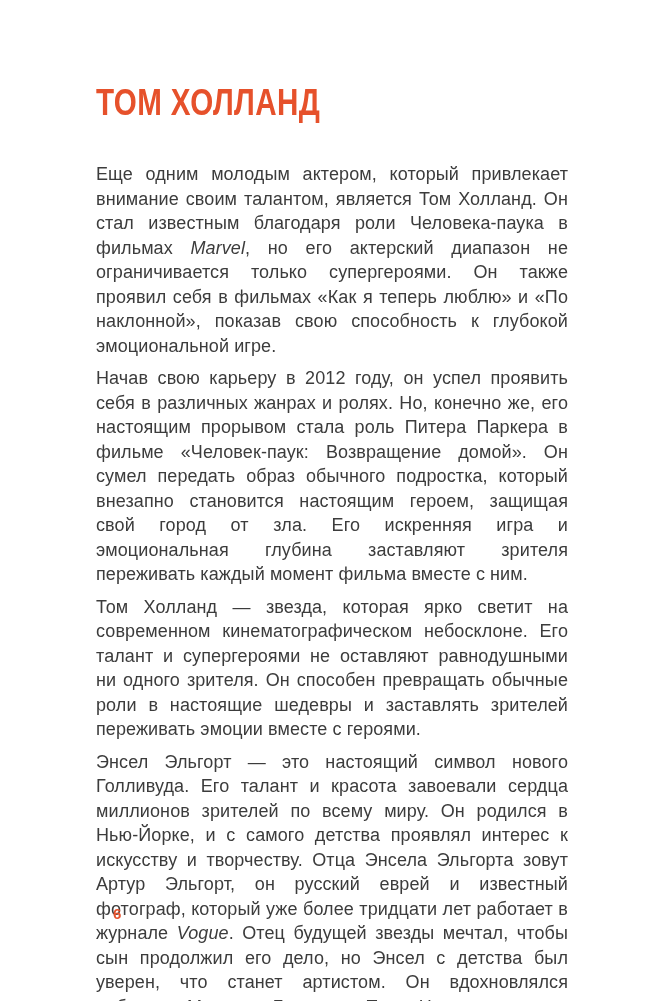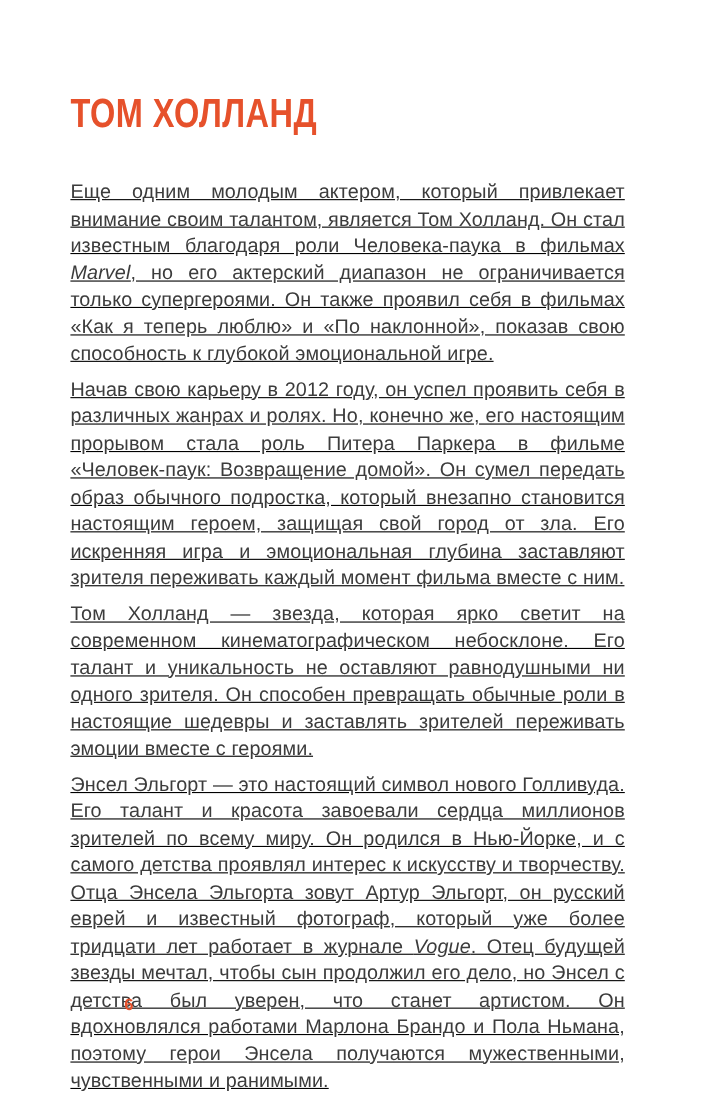--- a/index.html
+++ b/index.html
@@ -10,23 +10,22 @@
   body{
     width:645px;height:1001px;
     background:#ffffff;
     font-family:"Liberation Sans",sans-serif;
     overflow:hidden;
   }
   .page{
     position:relative;
     width:645px;height:1001px;
     box-sizing:border-box;
-    padding:84px 77px 0 64px;
+    padding:84px 77px 0 96px;
     background:#ffffff;
-    text-decoration:underline;
   }
   .heading{
     margin:0 0 40px 0;
     color:var(--accent);
     font-size:37px;
     line-height:38px;
     font-weight:700;
     white-space:nowrap;
   }
   .h-inner{
@@ -64,21 +63,21 @@
 
 <div class="page">
 
   <section>
     <h1 class="heading"><span class="h-inner">ТОМ ХОЛЛАНД</span></h1>
 
     <p class="body-par"><span>Еще одним молодым актером, который привлекает внимание своим талантом, является Том Холланд. Он стал известным благодаря роли Человека-паука в фильмах </span><span class="em">Marvel</span><span>, но его актерский диапазон не ограничивается только супергероями. Он также проявил себя в фильмах «Как я теперь люблю» и «По наклонной», показав свою способность к глубокой эмоциональной игре.</span></p>
 
     <p class="body-par"><span>Начав свою карьеру в 2012 году, он успел проявить себя в различных жанрах и ролях. Но, конечно же, его настоящим прорывом стала роль Питера Паркера в фильме «Человек-паук: Возвращение домой». Он сумел передать образ обычного подростка, который внезапно становится настоящим героем, защищая свой город от зла. Его искренняя игра и эмоциональная глубина заставляют зрителя переживать каждый момент фильма вместе с ним.</span></p>
 
-    <p class="body-par"><span>Том Холланд — звезда, которая ярко светит на современном кинематографическом небосклоне. Его талант и уникальность не оставляют равнодушными ни одного зрителя. Он способен превращать обычные роли в настоящие шедевры и заставлять зрителей переживать эмоции вместе с героями.</span></p>
+    <p class="body-par"><span>Том Холланд — звезда, которая ярко светит на современном кинематографическом небосклоне. Его талант и супергероями не оставляют равнодушными ни одного зрителя. Он способен превращать обычные роли в настоящие шедевры и заставлять зрителей переживать эмоции вместе с героями.</span></p>
   </section>
 
   <section>
 
     <p class="body-par"><span>Энсел Эльгорт — это настоящий символ нового Голливуда. Его талант и красота завоевали сердца миллионов зрителей по всему миру. Он родился в Нью-Йорке, и с самого детства проявлял интерес к искусству и творчеству. Отца Энсела Эльгорта зовут Артур Эльгорт, он русский еврей и известный фотограф, который уже более тридцати лет работает в журнале </span><span class="em">Vogue</span><span>. Отец будущей звезды мечтал, чтобы сын продолжил его дело, но Энсел с детства был уверен, что станет артистом. Он вдохновлялся работами Марлона Брандо и Пола Ньмана, поэтому герои Энсела получаются мужественными, чувственными и ранимыми.</span></p>
   </section>
 
   <div class="page-number">6</div>
 
 </div>

